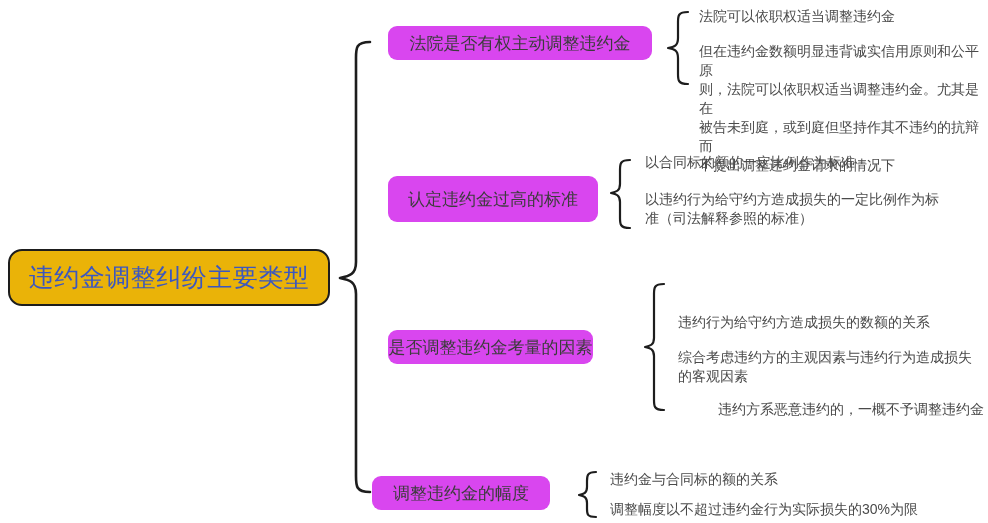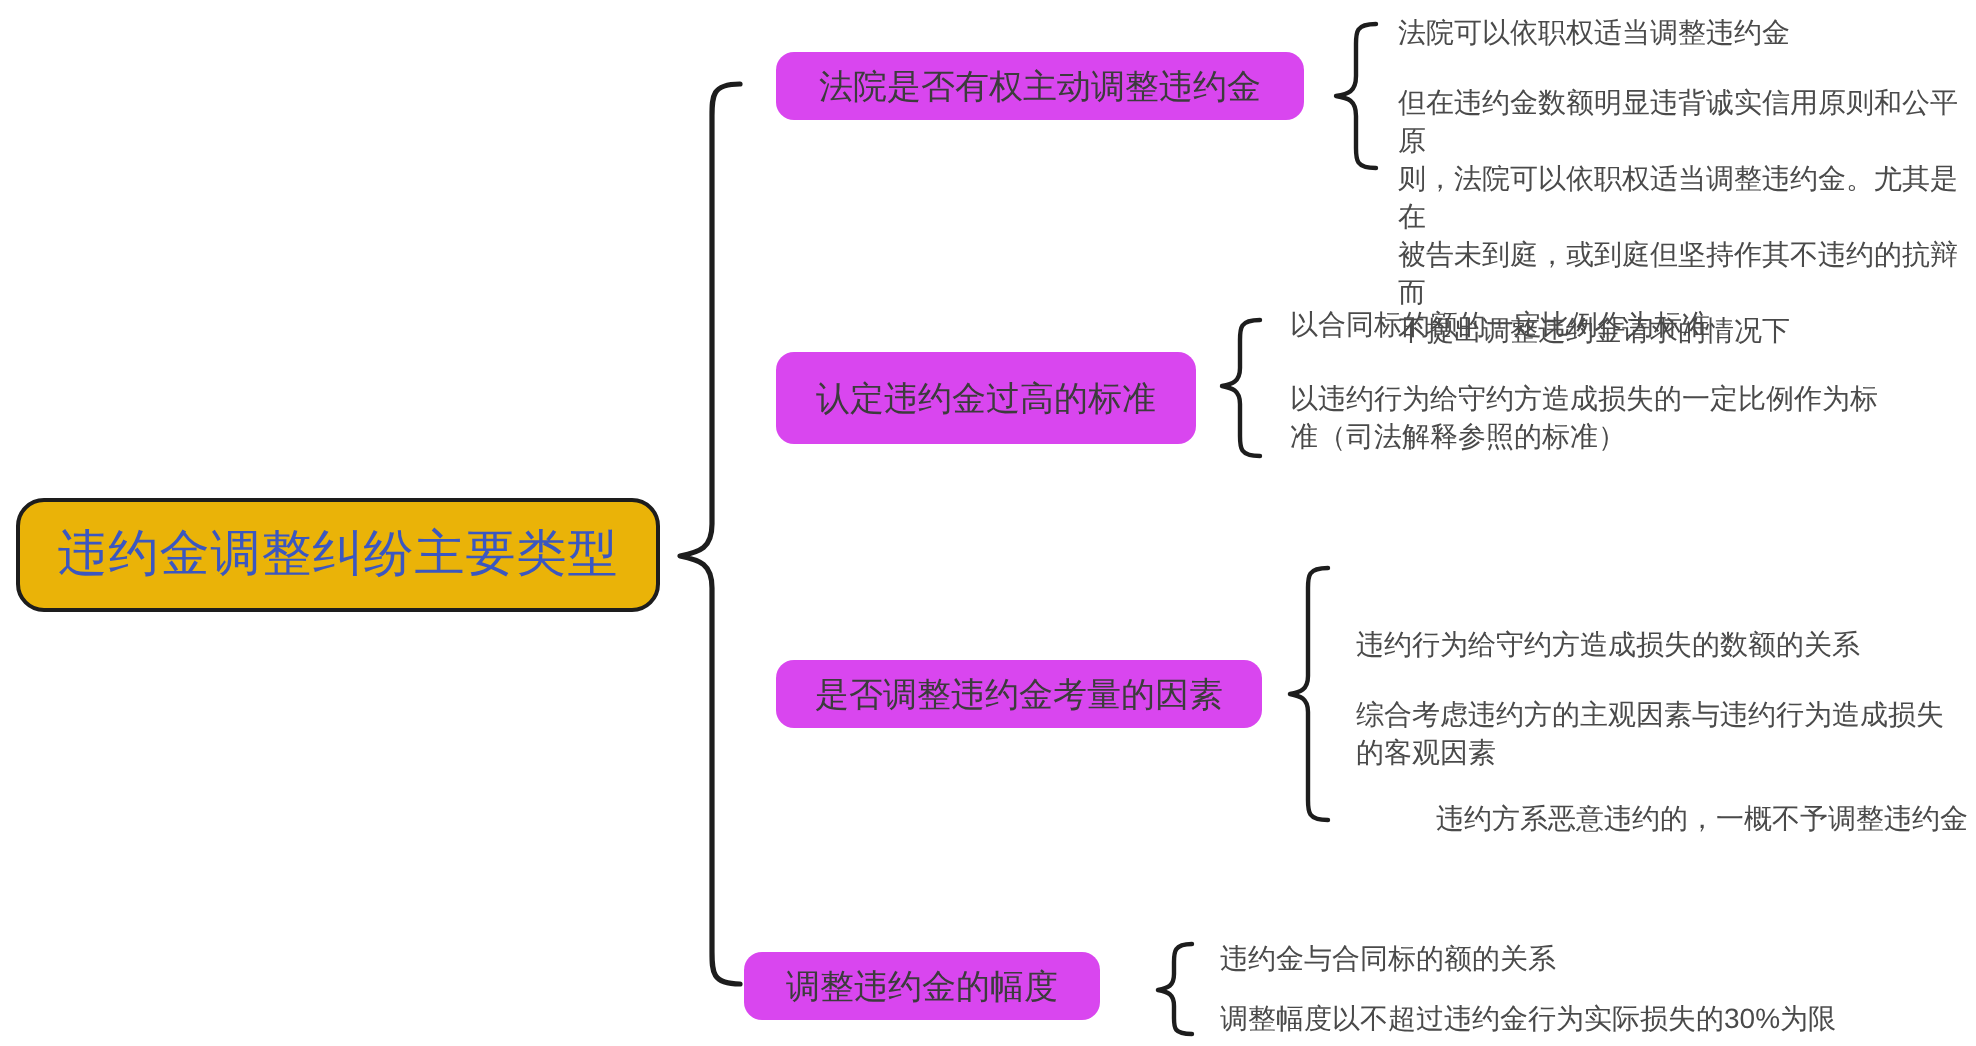--- a/index.html
+++ b/index.html
@@ -106,21 +106,21 @@
 被告未到庭，或到庭但坚持作其不违约的抗辩而
 不提出调整违约金请求的情况下</div>
 
   <div class="branch-node" style="left:388px; top:176px; width:210px; height:46px;">
     <span class="branch-label">认定违约金过高的标准</span>
   </div>
   <div class="leaf" style="left:645px; top:153px; width:300px;">以合同标的额的一定比例作为标准</div>
   <div class="leaf" style="left:645px; top:190px; width:300px;">以违约行为给守约方造成损失的一定比例作为标
 准（司法解释参照的标准）</div>
 
-  <div class="branch-node" style="left:388px; top:330px; width:243px; height:34px;">
+  <div class="branch-node" style="left:388px; top:330px; width:205px; height:34px;">
     <span class="branch-label">是否调整违约金考量的因素</span>
   </div>
   <div class="leaf" style="left:678px; top:313px; width:300px;">违约行为给守约方造成损失的数额的关系</div>
   <div class="leaf" style="left:678px; top:348px; width:300px;">综合考虑违约方的主观因素与违约行为造成损失
 的客观因素</div>
   <div class="leaf" style="left:678px; top:400px; width:300px;margin-left:40px;">违约方系恶意违约的，一概不予调整违约金</div>
 
   <div class="branch-node" style="left:372px; top:476px; width:178px; height:34px;">
     <span class="branch-label">调整违约金的幅度</span>
   </div>

